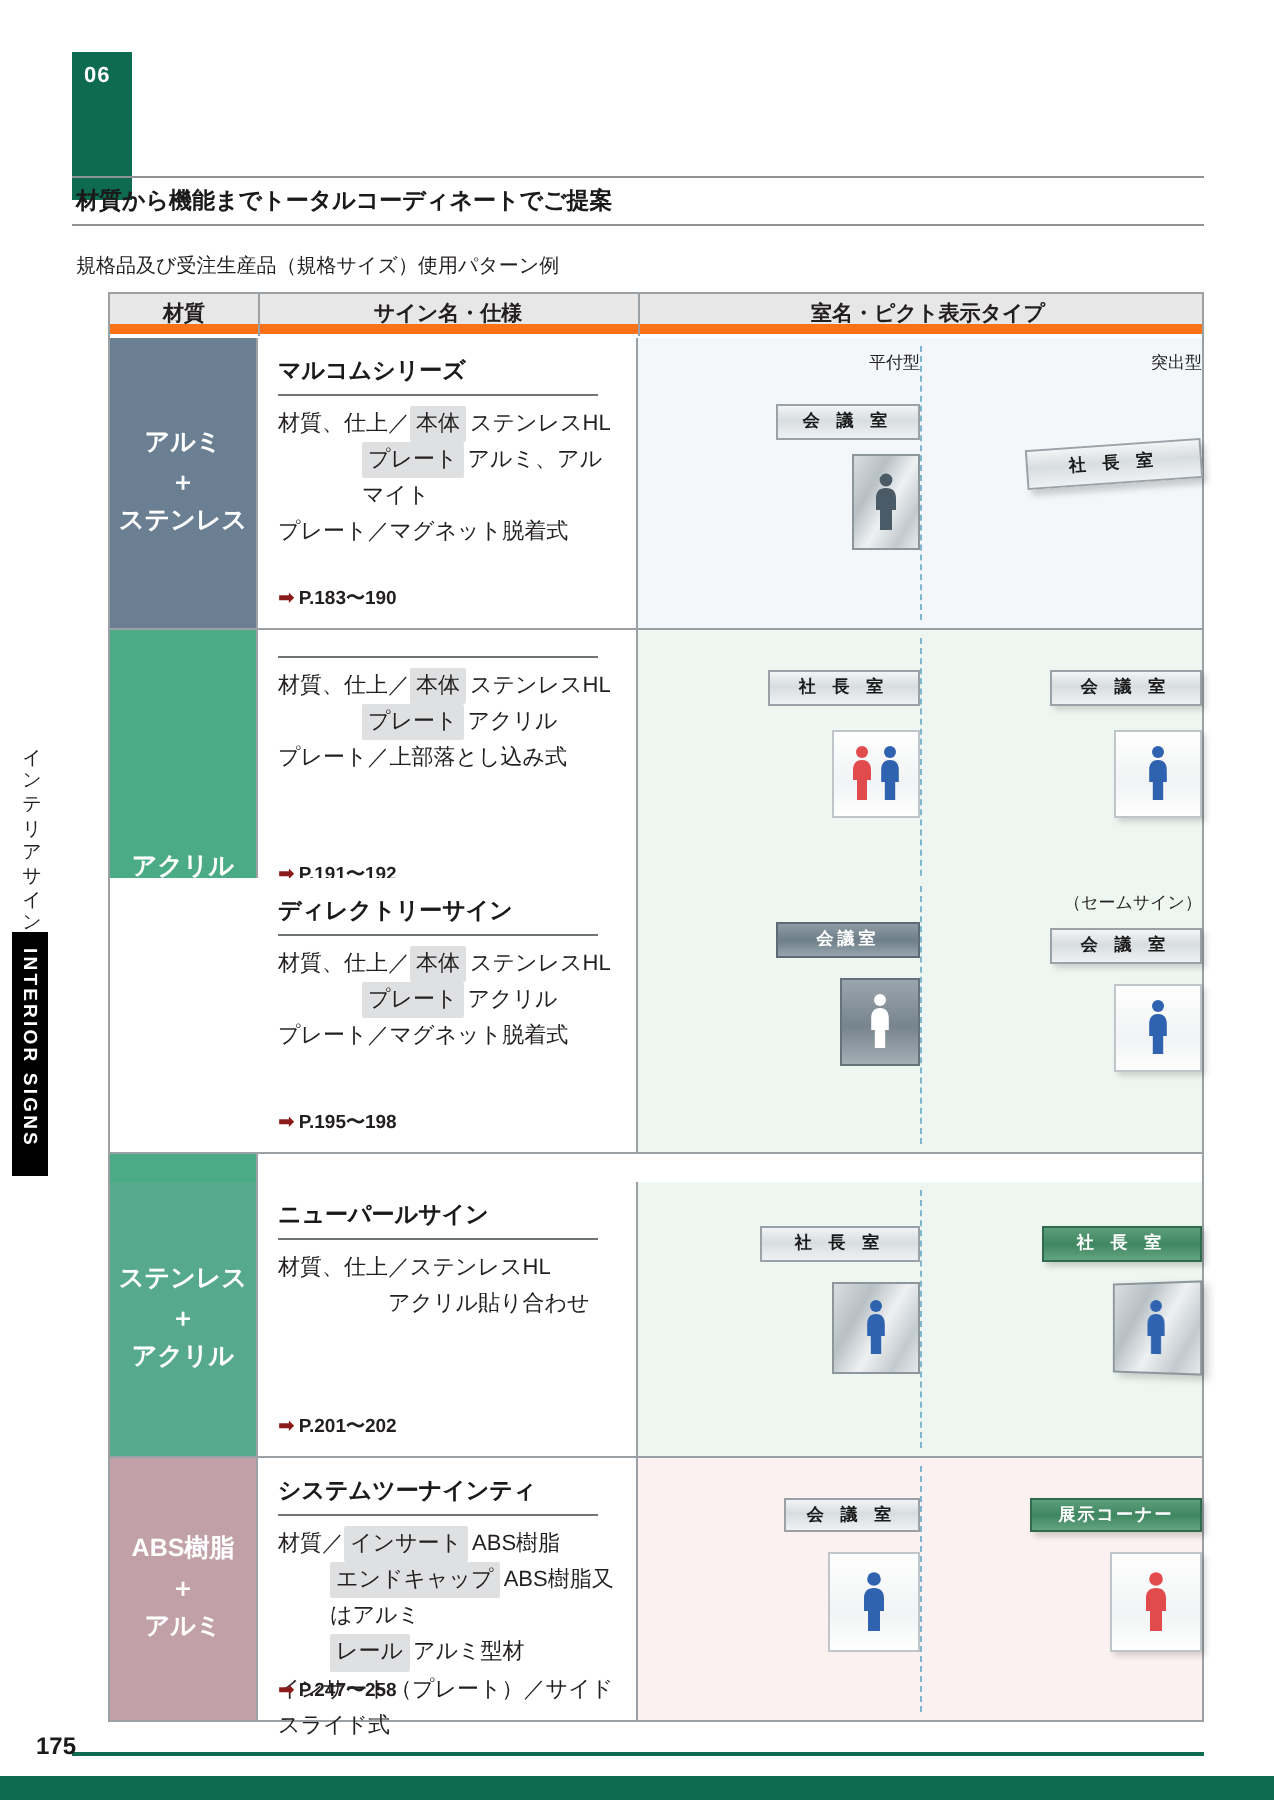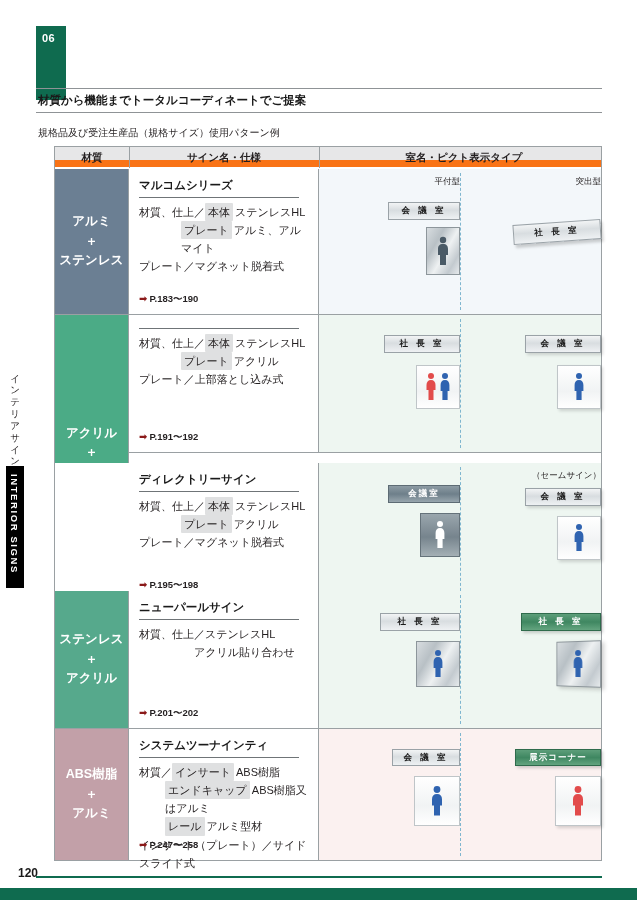--- a/index.html
+++ b/index.html
@@ -69,21 +69,21 @@
 
   
   .tbl {
     position: absolute; left: 54px; top: 146px;
     width: 548px; height: 715px;
     border: 1px solid #9aa0a3;
   }
   .hdr {
     position: absolute; left:0; top:0; width: 546px; height: 20px;
     background: #e7e7e8;
-    border-bottom: 7px solid #f97316;
+    border-bottom: 5px solid #f97316;
   }
   .hdr-cell {
     position: absolute; top: 0; height: 21px; line-height: 21px;
     text-align: center; font-size: 10.5px; font-weight: bold; color: #231f20;
   }
   .hdr-c1 { left: 0;   width: 74px; }
   .hdr-c2 { left: 74px; width: 190px; }
   .hdr-c3 { left: 268px; width: 282px; }
   .vline { position: absolute; top: 0; width: 1px; background: #9aa0a3; }
 
@@ -286,21 +286,21 @@
         <div class="picto white" style="width:44px;height:44px;margin-top:12px;box-shadow:2px 2px 3px rgba(0,0,0,.15);">
           <svg width="18" height="30" viewBox="0 0 18 30">
             <circle cx="9" cy="4" r="3" fill="#2f63b0"></circle>
             <path d="M9 8 C6 8 4.6 10 4.6 13 L4.6 19 L6.4 19 L6.4 28 L11.6 28 L11.6 19 L13.4 19 L13.4 13 C13.4 10 12 8 9 8 Z" fill="#2f63b0"></path>
           </svg>
         </div>
       </div>
     </div>
   </div>
 
-  <div class="row" style="top:316px;height:138px;background:#ffffff;">
+  <div class="row" style="top:292px;height:138px;background:#ffffff;">
     <div class="desccell">
       <div class="d-title">ディレクトリーサイン</div>
       <div class="d-underline"></div>
       <div class="d-spec">
         <div><span>材質、仕上／</span><span class="lbl">本体</span><span>ステンレスHL</span></div>
         <div style="padding-left:42px;"><span class="lbl">プレート</span><span>アクリル</span></div>
         <div><span>プレート／マグネット脱着式</span></div>
       </div>
       <div class="d-page">
         <span class="arrow">➡</span><span>P.195〜198</span>
@@ -413,14 +413,14 @@
             <path d="M10 9 C6.6 9 5 11 5 14.2 L5 20.5 L7 20.5 L7 30.5 L13 30.5 L13 20.5 L15 20.5 L15 14.2 C15 11 13.4 9 10 9 Z" fill="#e24b4b"></path>
           </svg>
         </div>
       </div>
     </div>
   </div>
 
 </div>
 
 <div class="footer-rule"></div>
-<div class="folio">120</div>
+<div class="folio">175</div>
 <div class="footer-bar"></div>
 
 </body></html>

